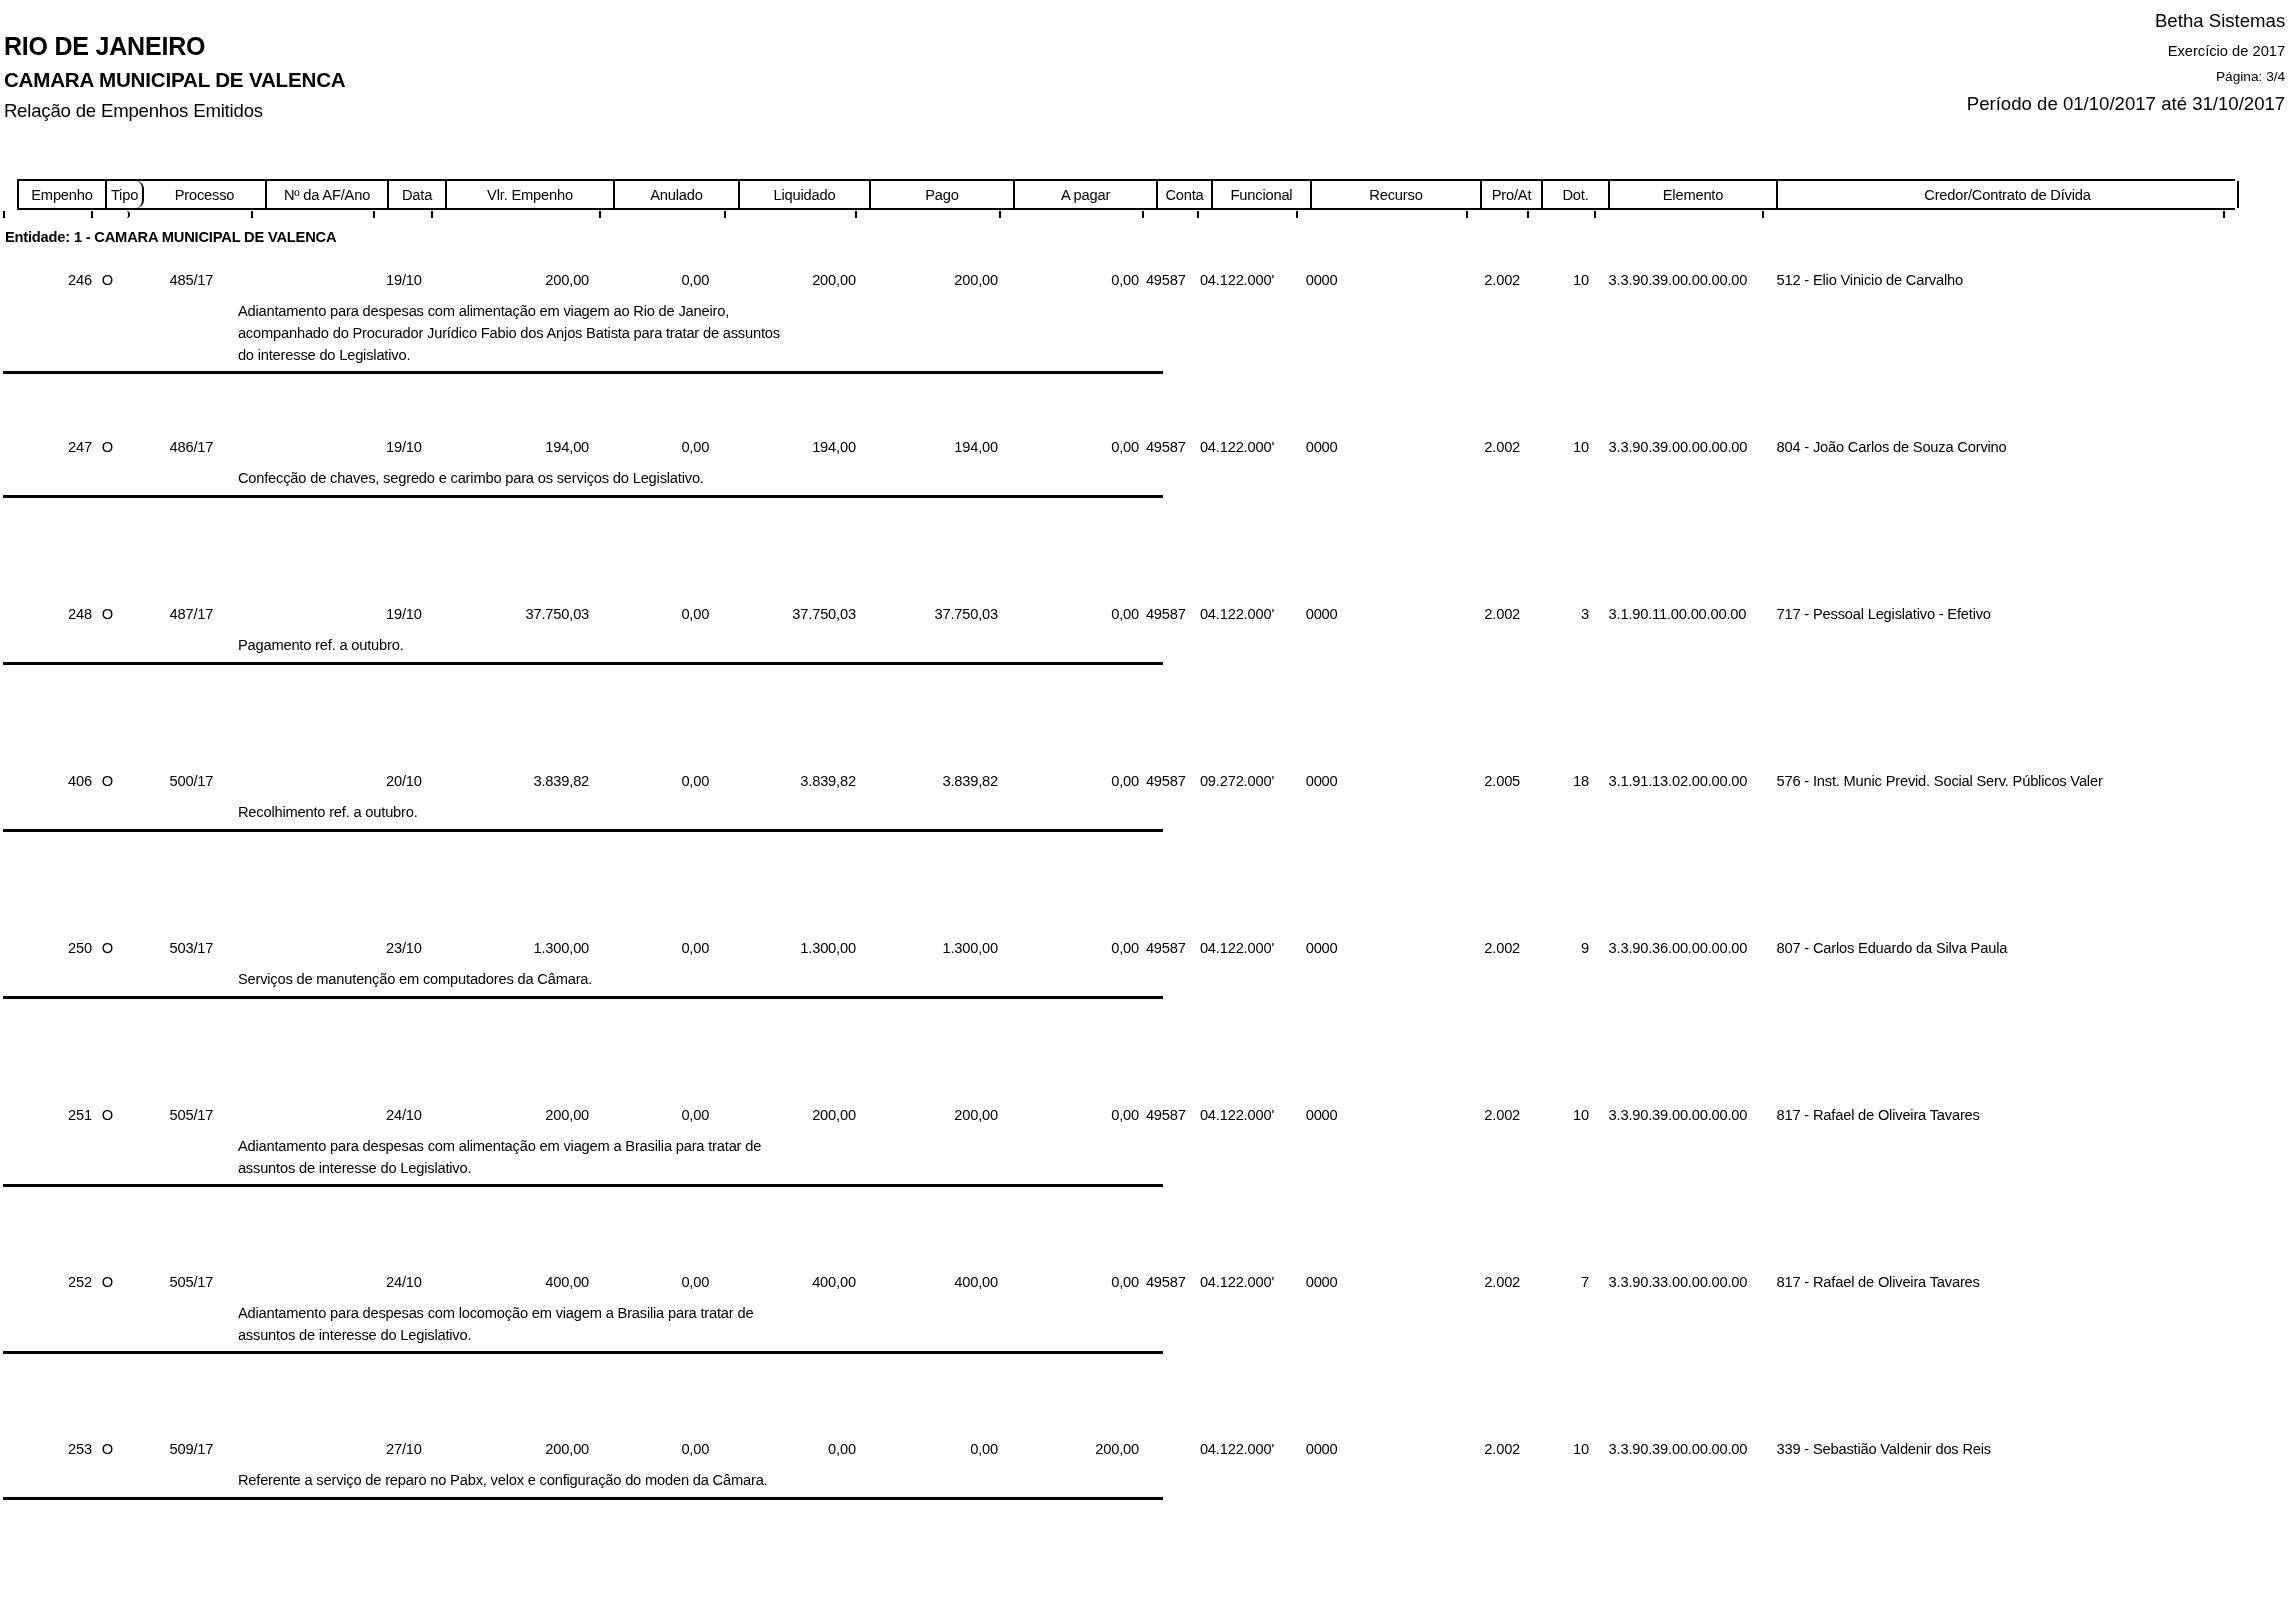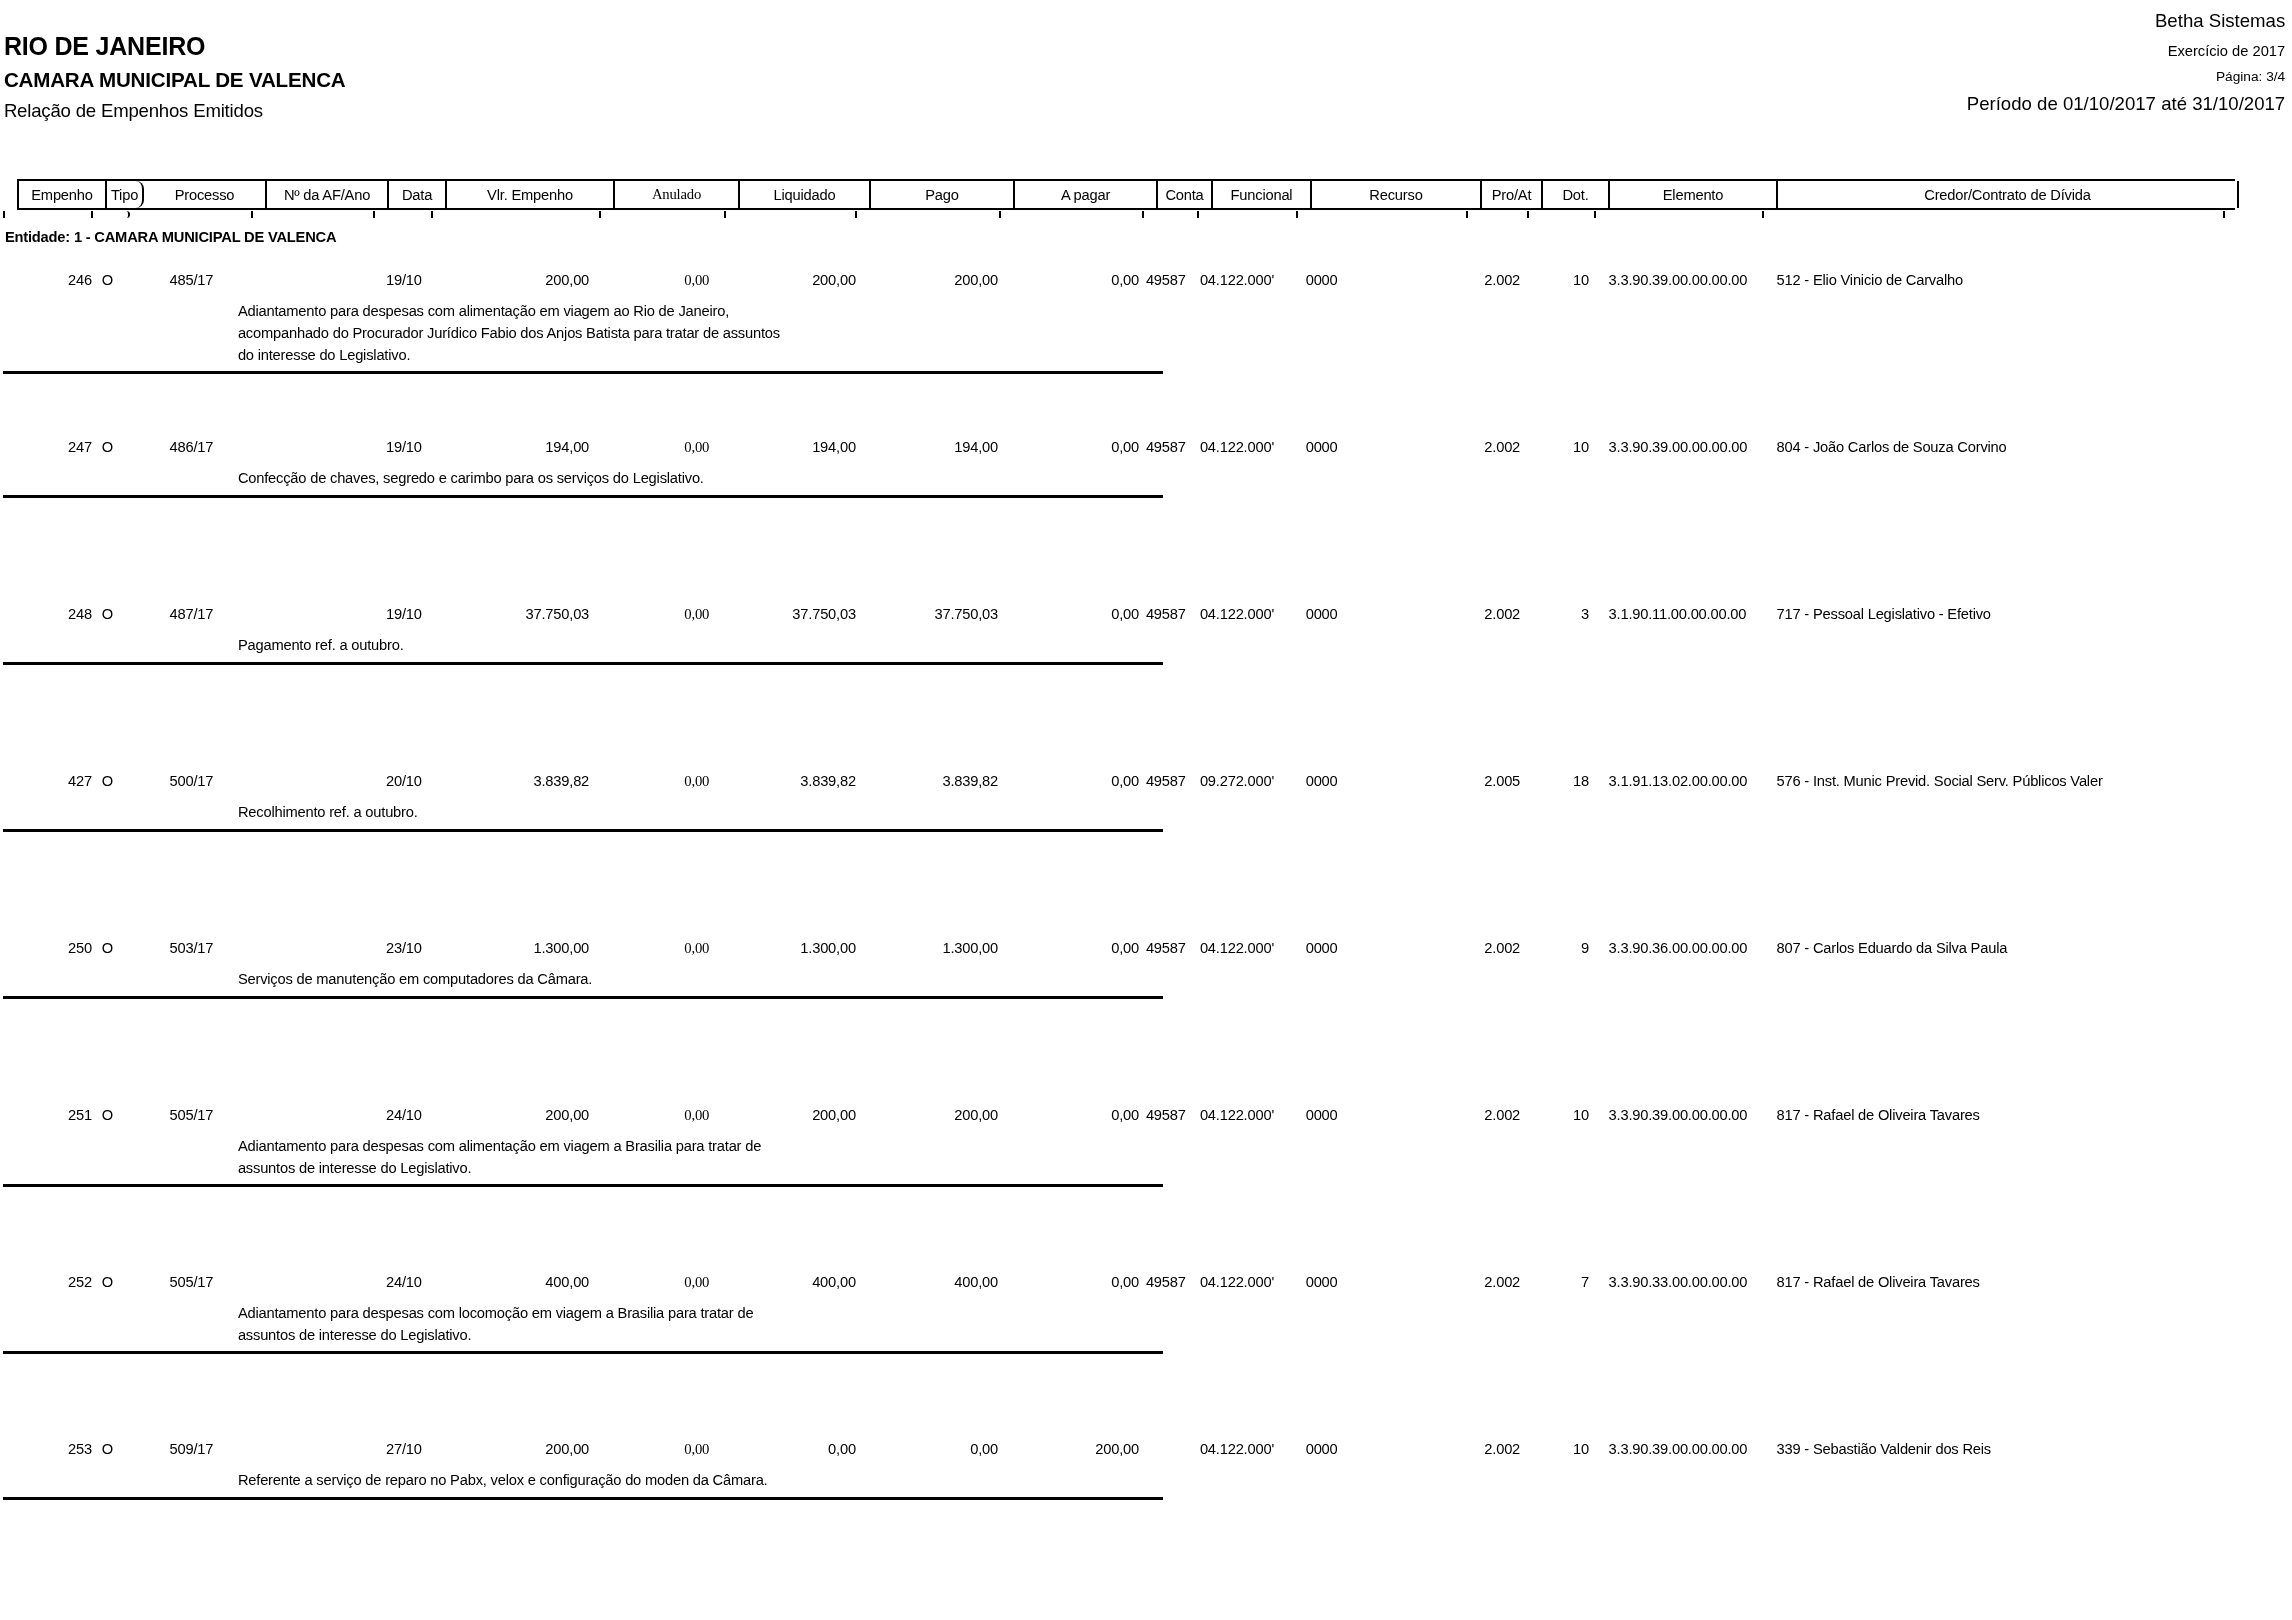--- a/index.html
+++ b/index.html
@@ -28,21 +28,21 @@
            font-size: 14.7px; letter-spacing: -0.2px; white-space: nowrap;
            border-right: 2px solid #000; overflow: hidden; flex: 0 0 auto; }
   .hcell:first-child { border-left: 2px solid #000; }
   .ticks { position: absolute; top: 211px; left: 2.9px; width: 2218px; display: flex; height: 6.9px; }
   .tick { border-right: 2px solid #000; flex: 0 0 auto; }
   .tick:first-child { border-left: 2px solid #000; }
 
   
   .c0 { width: 90px; }  .c1 { width: 37px; border-radius: 8px; }  .c2 { width: 123px; }
   .c3 { width: 122px; } .c4 { width: 58px; }  .c5 { width: 168px; }
-  .c6 { width: 125px; font-family: Liberation Serif, serif; } .c7 { width: 131px; } .c8 { width: 144px; }
+  .c6 { width: 125px; } .c7 { width: 131px; } .c8 { width: 144px; }
   .c9 { width: 143px; } .c10 { width: 55px; } .c11 { width: 99px; }
   .c12 { width: 170px; }.c13 { width: 61px; } .c14 { width: 67px; }
   .c15 { width: 168px; }.c16 { width: 461px; }
 
   .entity { position: absolute; top: 229px; left: 4.9px; font-size: 14.7px; font-weight: bold; letter-spacing: -0.2px; }
 
   .records { position: absolute; top: 272px; left: 2.9px; width: 2218px; }
   .record { height: 167px; }
   .vrow { display: flex; font-size: 14.7px; letter-spacing: -0.2px; line-height: 17.6px; }
   .cell { flex: 0 0 auto; white-space: nowrap; overflow: visible; }
@@ -194,21 +194,21 @@
       <div class="cell c14 ar">3</div>
       <div class="cell c15">3.1.90.11.00.00.00.00</div>
       <div class="cell c16">717 - Pessoal Legislativo - Efetivo</div>
     </div>
     <div class="desc">Pagamento ref. a outubro.</div>
     <div class="sep"></div>
   </div>
 
   <div class="record">
     <div class="vrow">
-      <div class="cell c0 ar">427</div>
+      <div class="cell c0 ar">406</div>
       <div class="cell c1">O</div>
       <div class="cell c2 ac">500/17</div>
       <div class="cell c3 ac"></div>
       <div class="cell c4 ac">20/10</div>
       <div class="cell c5 ar">3.839,82</div>
       <div class="cell c6 ar">0,00</div>
       <div class="cell c7 ar">3.839,82</div>
       <div class="cell c8 ar">3.839,82</div>
       <div class="cell c9 ar">0,00</div>
       <div class="cell c10">49587</div>

